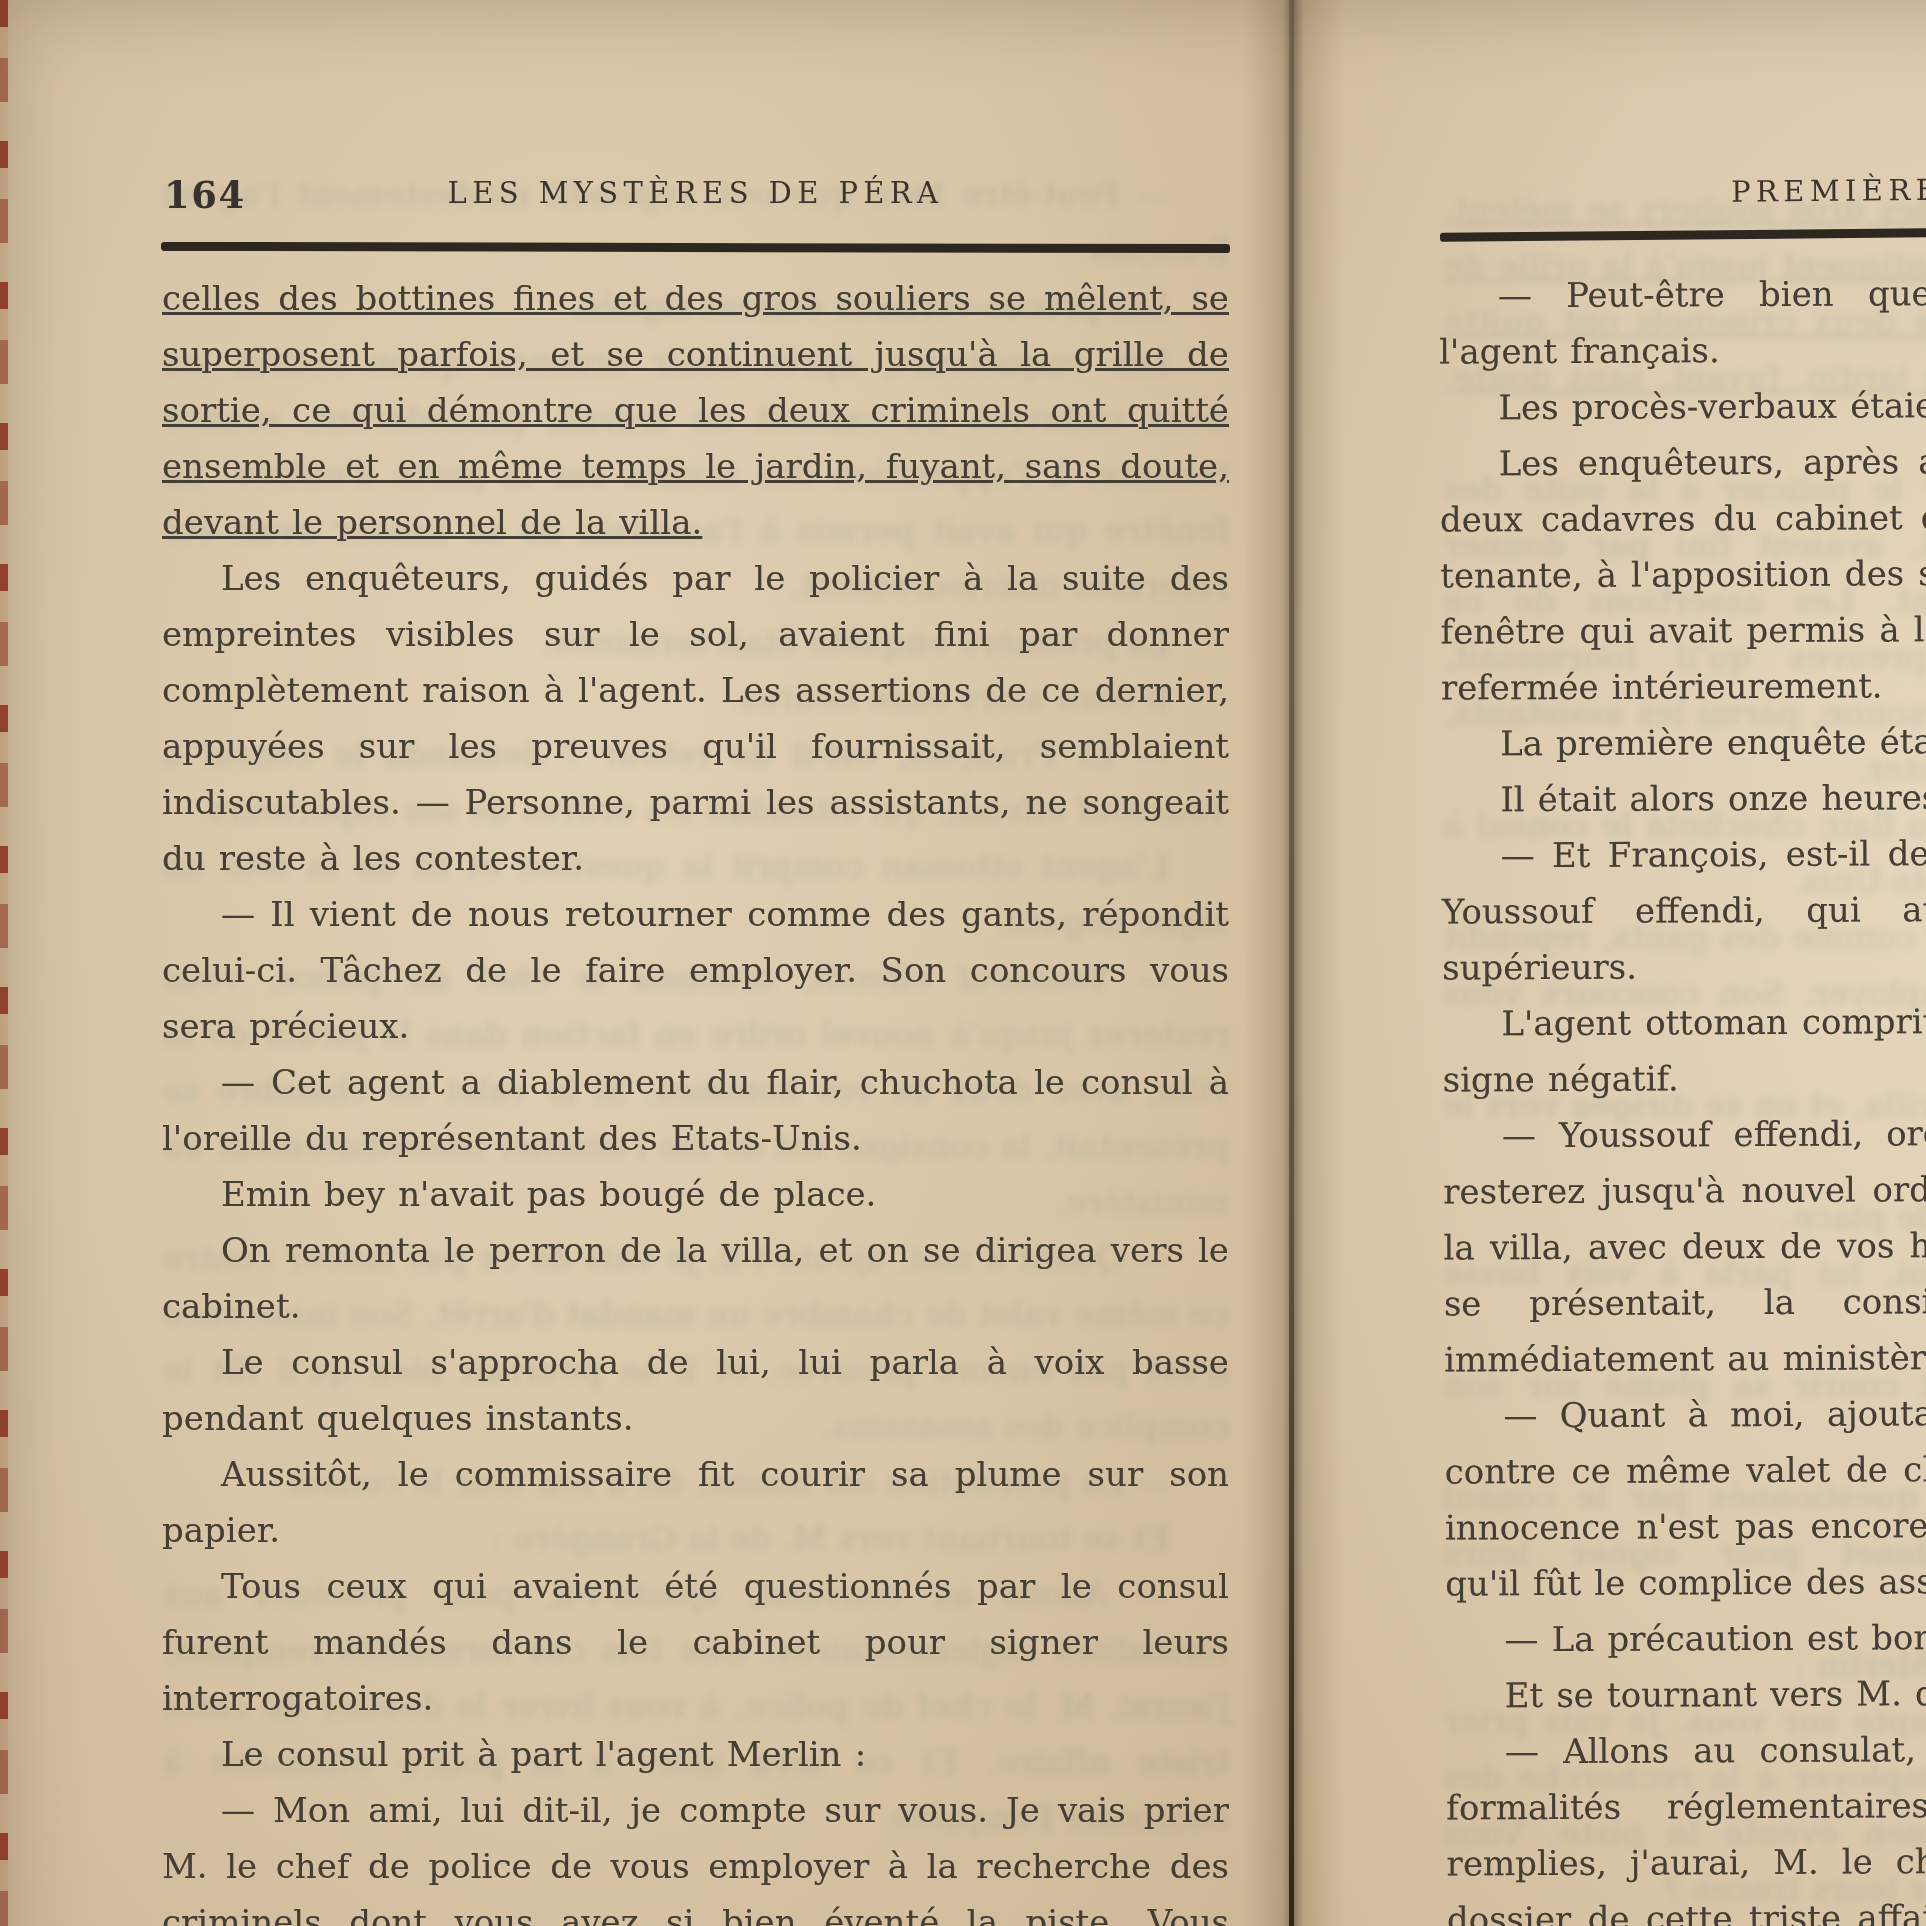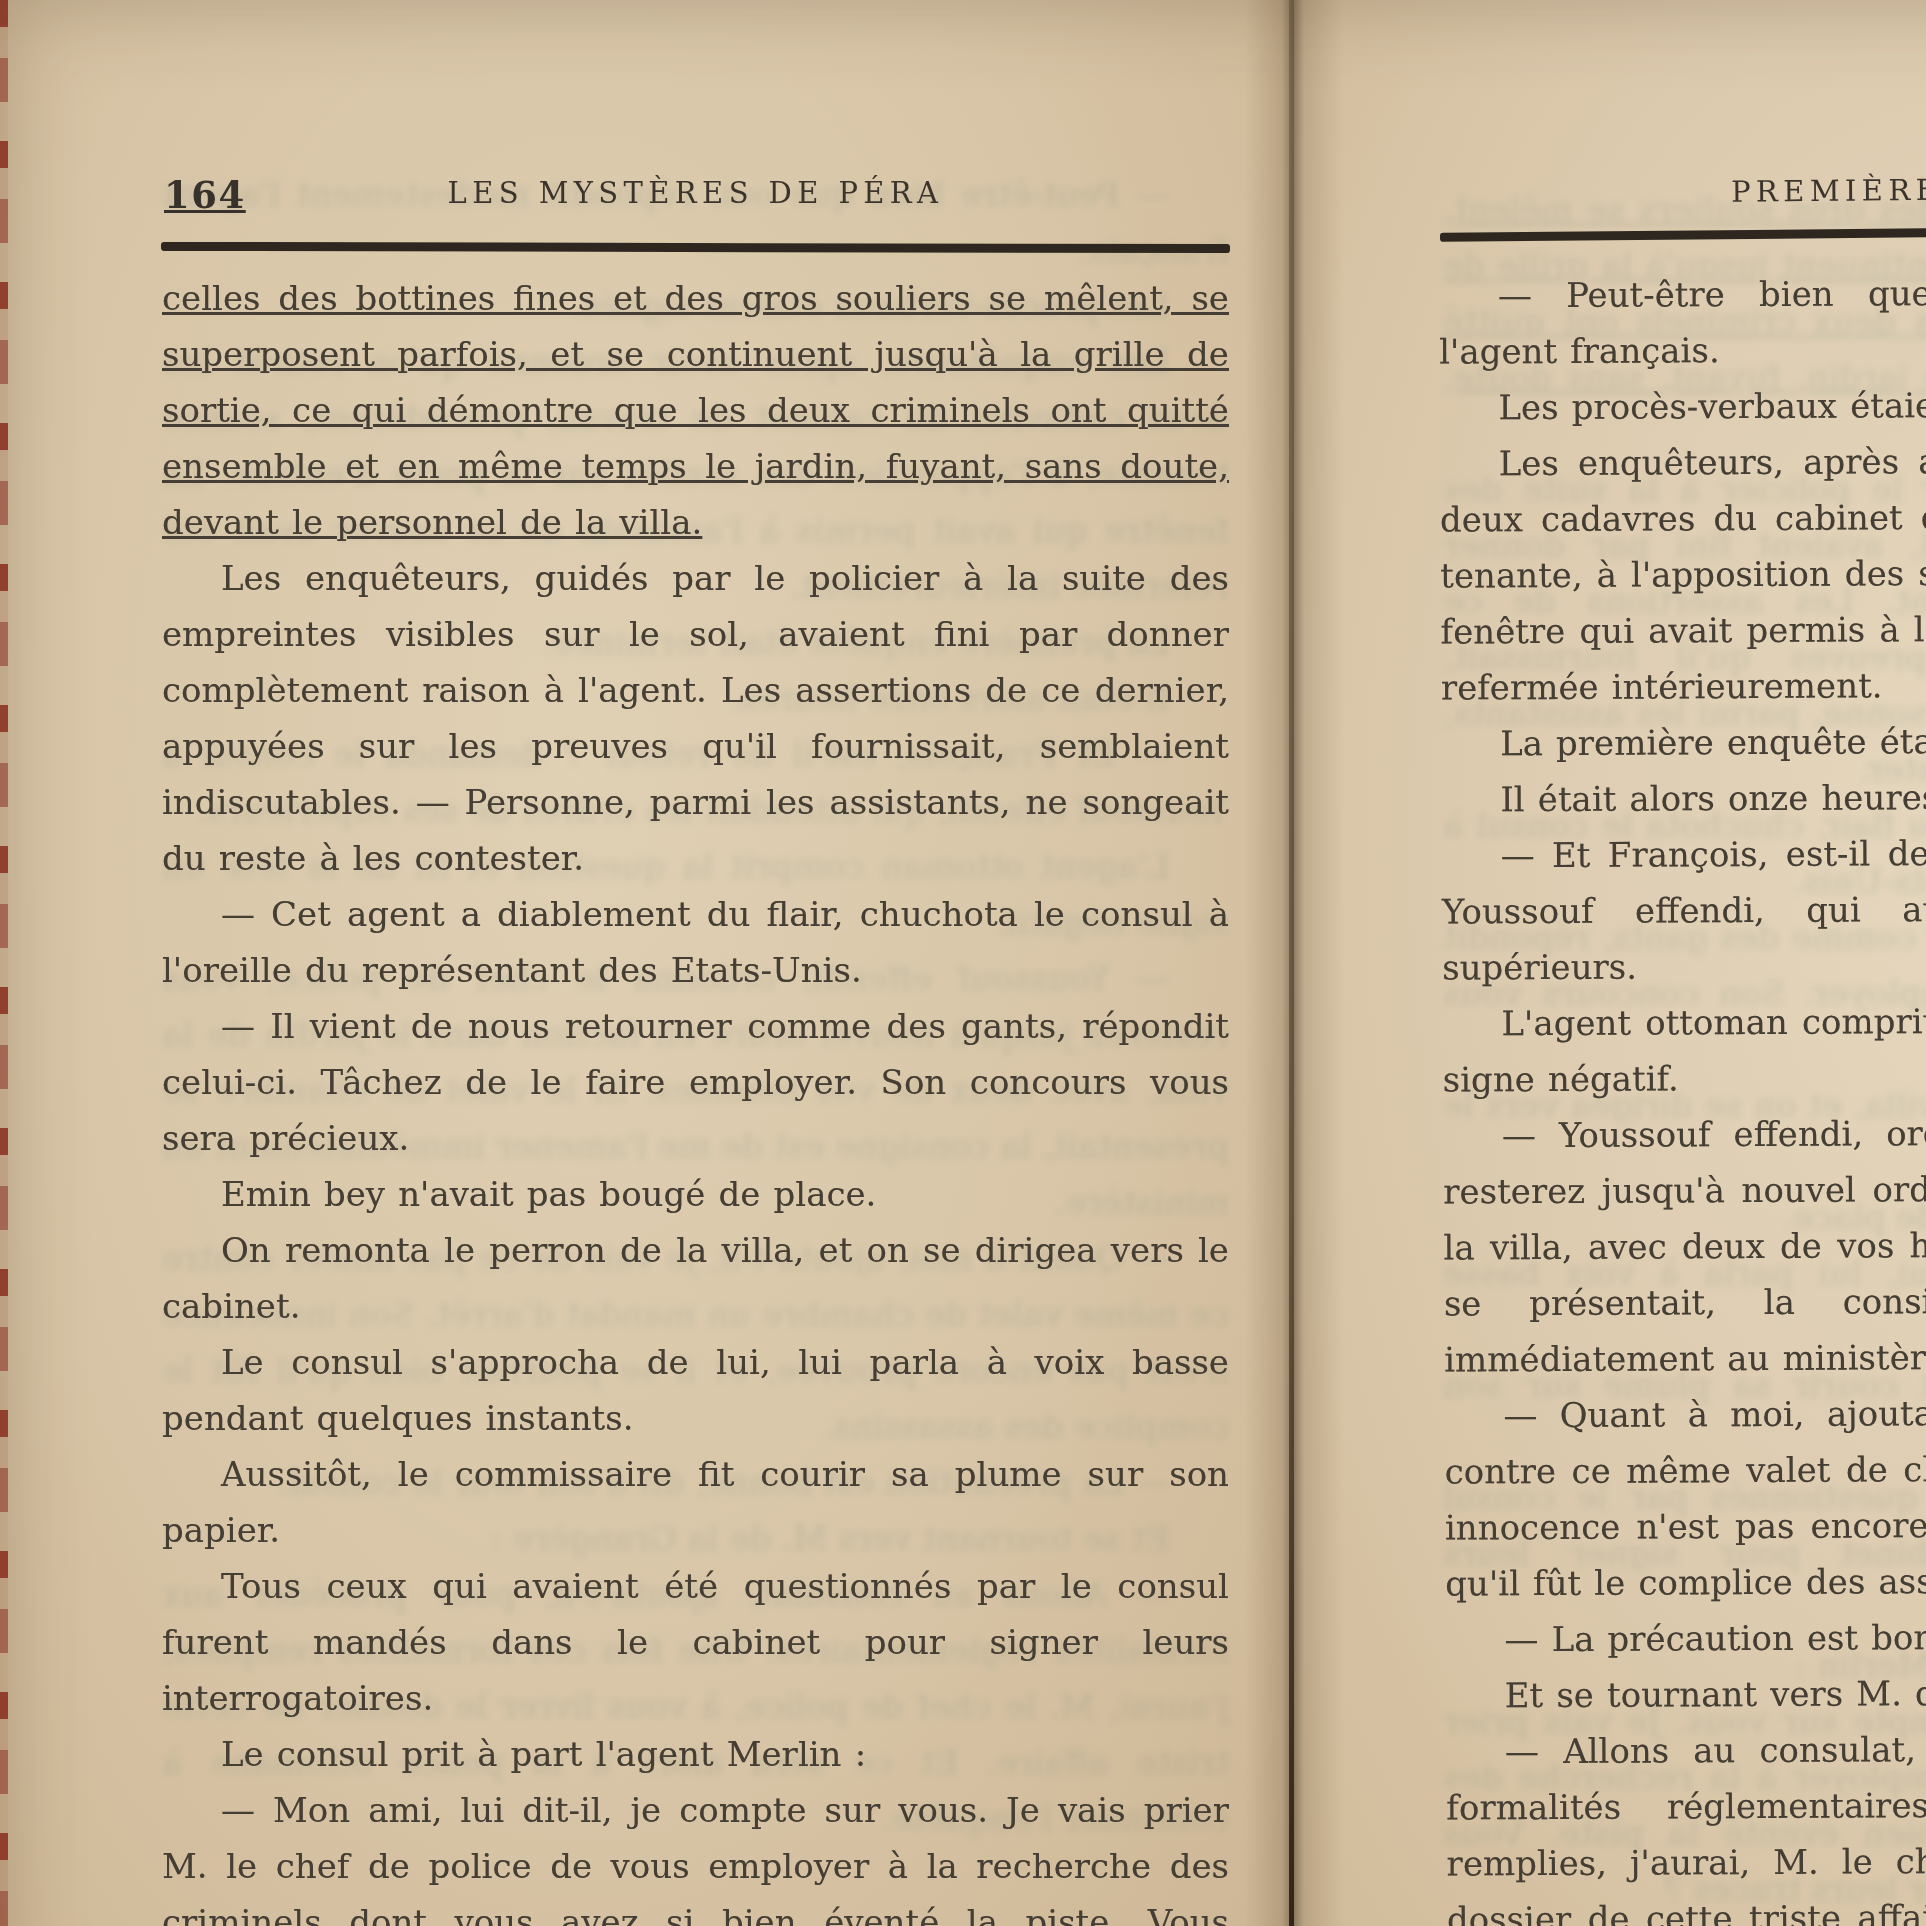--- a/index.html
+++ b/index.html
@@ -16,21 +16,21 @@
     background:radial-gradient(ellipse at 45% 38%, #e0d0b4 0%, #d8c5a7 55%, #ccb593 100%);
   }
   .page.right{
     left:1287px;width:1317px;
     background:radial-gradient(ellipse at 52% 42%, #e5d7be 0%, #dccaae 55%, #cfb997 100%);
   }
   
   .pagenum{
     position:absolute;
     font-size:37px;color:#37322b;
-    font-weight:bold;letter-spacing:1.5px;text-decoration:underline;
+    font-weight:bold;letter-spacing:1.5px;
   }
   .left .pagenum{left:164px;top:173px;}
   .running-title{
     position:absolute;text-align:center;
     font-size:29px;color:#3a342c;letter-spacing:5.4px;
     white-space:nowrap;
   }
   .left .running-title{left:162px;width:1067px;top:176px;}
   .right .running-title{left:116px;width:1040px;top:173px;transform:rotate(-0.5deg);}
   .rule{
@@ -116,22 +116,22 @@
         <p class="para">— La précaution est bonne, dit à son tour le consul.</p>
         <p class="para">Et se tournant vers M. de la Grangère :</p>
         <p class="para">— Allons au consulat, ajouta-t-il, pour procéder aux formalités réglementaires. Une fois ces formalités remplies, j'aurai, M. le chef de police, à vous livrer le dossier de cette triste affaire. Et ce sera alors à la police ottomane à continuer l'enquête.</p>
       </div>
     <span class="pagenum">164</span>
     <div class="running-title">LES MYSTÈRES DE PÉRA</div>
     <div class="rule"></div>
     <div class="bodytext">
         <p class="para noindent">celles des bottines fines et des gros souliers se mêlent, se superposent parfois, et se continuent jusqu'à la grille de sortie, ce qui démontre que les deux criminels ont quitté ensemble et en même temps le jardin, fuyant, sans doute, devant le personnel de la villa.</p>
         <p class="para">Les enquêteurs, guidés par le policier à la suite des empreintes visibles sur le sol, avaient fini par donner complètement raison à l'agent. Les assertions de ce dernier, appuyées sur les preuves qu'il fournissait, semblaient indiscutables. — Personne, parmi les assistants, ne songeait du reste à les contester.</p>
+        <p class="para">— Il vient de nous retourner comme des gants, répondit celui-ci. Tâchez de le faire employer. Son concours vous sera précieux.</p>
         <p class="para">— Cet agent a diablement du flair, chuchota le consul à l'oreille du représentant des Etats-Unis.</p>
-        <p class="para">— Il vient de nous retourner comme des gants, répondit celui-ci. Tâchez de le faire employer. Son concours vous sera précieux.</p>
         <p class="para">Emin bey n'avait pas bougé de place.</p>
         <p class="para">On remonta le perron de la villa, et on se dirigea vers le cabinet.</p>
         <p class="para">Le consul s'approcha de lui, lui parla à voix basse pendant quelques instants.</p>
         <p class="para">Aussitôt, le commissaire fit courir sa plume sur son papier.</p>
         <p class="para">Tous ceux qui avaient été questionnés par le consul furent mandés dans le cabinet pour signer leurs interrogatoires.</p>
         <p class="para">Le consul prit à part l'agent Merlin :</p>
         <p class="para">— Mon ami, lui dit-il, je compte sur vous. Je vais prier M. le chef de police de vous employer à la recherche des criminels dont vous avez si bien éventé la piste. Vous sentez-vous capable de retrouver leurs traces ?</p>
       </div>
   </div>
 

